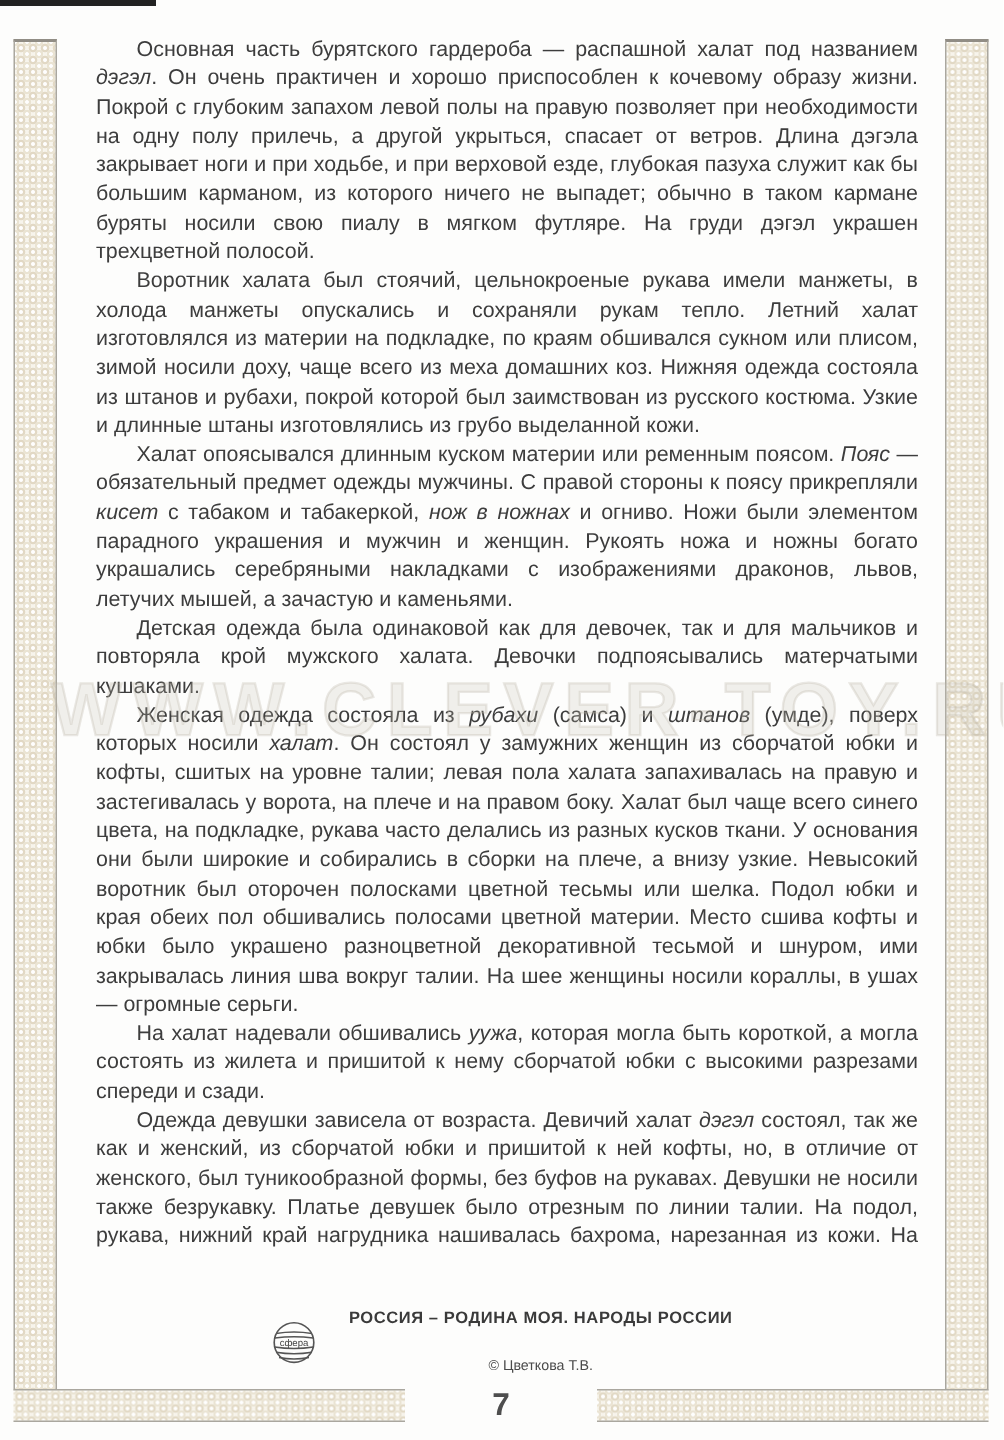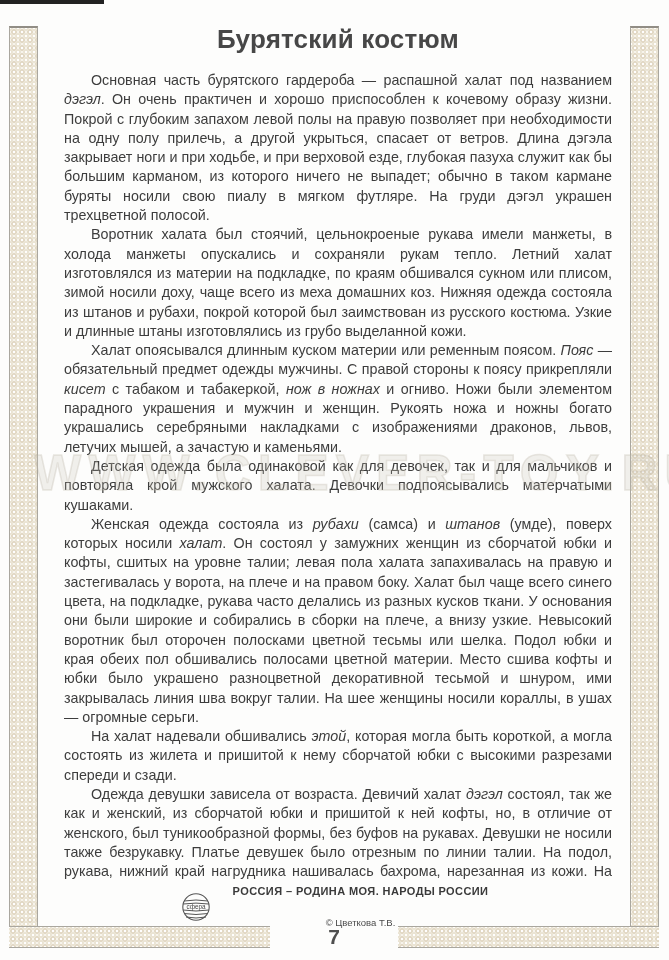--- a/index.html
+++ b/index.html
@@ -40,49 +40,48 @@
   .body-text i { font-style:italic; }
 
   .watermark {
     position:absolute; left:34px; right:34px; top:444px; z-index:2;
     text-align:center; font-size:50px; font-weight:bold; letter-spacing:7px;
     color:rgba(196,190,178,0.22); -webkit-text-stroke:1.5px rgba(183,177,163,0.28);
     pointer-events:none; white-space:nowrap;
   }
 
   .footer {
-    position:absolute; left:0; right:0; bottom:32px; z-index:1;
+    position:absolute; left:0; right:0; bottom:44px; z-index:1;
     display:flex; justify-content:center; align-items:center; gap:22px;
   }
   .footer-logo svg { display:block; }
   .footer-lines { text-align:center; }
   .footer-series { font-size:11px; font-weight:bold; color:#3a3a3a; letter-spacing:0.4px; }
   .footer-copy { font-size:9.5px; color:#4a4a4a; margin-top:20px; }
 </style>
 </head>
 <body>
 
 <div class="page">
 
   <div class="scan-bar"></div>
 
   <div class="border-v border-left lace"></div>
   <div class="border-v border-right lace"></div>
 
   <div class="watermark">WWW.CLEVER-TOY.RU</div>
 
   <div class="content">
-    <h1 class="title">Бурятский костюм</h1>
     <div class="body-text" id="body-text">
         <p><span>Основная часть бурятского гардероба — распашной халат под названием </span><i>дэгэл</i><span>. Он очень практичен и хорошо приспособлен к кочевому образу жизни. Покрой с глубоким запахом левой полы на правую позволяет при необходимости на одну полу прилечь, а другой укрыться, спасает от ветров. Длина дэгэла закрывает ноги и при ходьбе, и при верховой езде, глубокая пазуха служит как бы большим карманом, из которого ничего не выпадет; обычно в таком кармане буряты носили свою пиалу в мягком футляре. На груди дэгэл украшен трехцветной полосой.</span></p>
         <p><span>Воротник халата был стоячий, цельнокроеные рукава имели манжеты, в холода манжеты опускались и сохраняли рукам тепло. Летний халат изготовлялся из материи на подкладке, по краям обшивался сукном или плисом, зимой носили доху, чаще всего из меха домашних коз. Нижняя одежда состояла из штанов и рубахи, покрой которой был заимствован из русского костюма. Узкие и длинные штаны изготовлялись из грубо выделанной кожи.</span></p>
         <p><span>Халат опоясывался длинным куском материи или ременным поясом. </span><i>Пояс</i><span> — обязательный предмет одежды мужчины. С правой стороны к поясу прикрепляли </span><i>кисет</i><span> с табаком и табакеркой, </span><i>нож в ножнах</i><span> и огниво. Ножи были элементом парадного украшения и мужчин и женщин. Рукоять ножа и ножны богато украшались серебряными накладками с изображениями драконов, львов, летучих мышей, а зачастую и каменьями.</span></p>
         <p><span>Детская одежда была одинаковой как для девочек, так и для мальчиков и повторяла крой мужского халата. Девочки подпоясывались матерчатыми кушаками.</span></p>
         <p><span>Женская одежда состояла из </span><i>рубахи</i><span> (самса) и </span><i>штанов</i><span> (умде), поверх которых носили </span><i>халат</i><span>. Он состоял у замужних женщин из сборчатой юбки и кофты, сшитых на уровне талии; левая пола халата запахивалась на правую и застегивалась у ворота, на плече и на правом боку. Халат был чаще всего синего цвета, на подкладке, рукава часто делались из разных кусков ткани. У основания они были широкие и собирались в сборки на плече, а внизу узкие. Невысокий воротник был оторочен полосками цветной тесьмы или шелка. Подол юбки и края обеих пол обшивались полосами цветной материи. Место сшива кофты и юбки было украшено разноцветной декоративной тесьмой и шнуром, ими закрывалась линия шва вокруг талии. На шее женщины носили кораллы, в ушах — огромные серьги.</span></p>
-        <p><span>На халат надевали обшивались </span><i>этой</i><span>, которая могла быть короткой, а могла состоять из жилета и пришитой к нему сборчатой юбки с высокими разрезами спереди и сзади.</span></p>
+        <p><span>На халат надевали обшивались </span><i>уужа</i><span>, которая могла быть короткой, а могла состоять из жилета и пришитой к нему сборчатой юбки с высокими разрезами спереди и сзади.</span></p>
         <p><span>Одежда девушки зависела от возраста. Девичий халат </span><i>дэгэл</i><span> состоял, так же как и женский, из сборчатой юбки и пришитой к ней кофты, но, в отличие от женского, был туникообразной формы, без буфов на рукавах. Девушки не носили также безрукавку. Платье девушек было отрезным по линии талии. На подол, рукава, нижний край нагрудника нашивалась бахрома, нарезанная из кожи. На спинку на уровне лопаток прикреплялась толстая железная пластина (архалан). К этой пластине подвешивались разные украшения: цепочки, жгуты. Девушки носили от 10 до 20 косичек, украшенных множеством монет.</span></p>
       </div>
   </div>
 
   <div class="footer">
     <span class="footer-logo">
       <svg width="30" height="30" viewBox="0 0 30 30">
         <circle cx="15" cy="15" r="13.2" fill="none" stroke="#555" stroke-width="1.1"></circle>
         <path d="M3 9 Q15 7 27 9 M2.2 12 Q15 10.2 27.8 12 M2 18 Q15 20 28 18 M3 21.5 Q15 23.5 27 21.5 M5 25 Q15 27 25 25" fill="none" stroke="#555" stroke-width="1"></path>
         <text x="15" y="17.3" text-anchor="middle" font-size="6.4" fill="#444">сфера</text>

